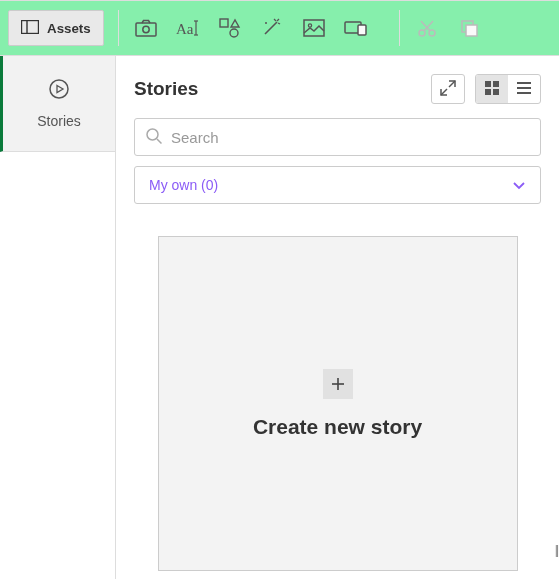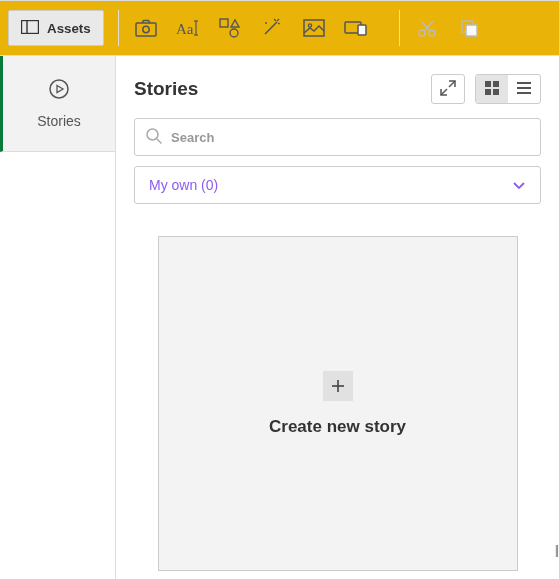--- a/index.html
+++ b/index.html
@@ -11,21 +11,21 @@
     width: 559px;
     height: 579px;
     overflow: hidden;
   }
   .toolbar {
     height: 56px;
     border-top: 1px solid #ddd;
     border-bottom: 1px solid #ddd;
     display: flex;
     align-items: center;
-    background: #eab308;
+    background: #86efac;
   }
   .assets-btn {
     display: flex;
     align-items: center;
     gap: 8px;
     height: 36px;
     margin-left: 8px;
     padding: 0 12px;
     background: #e9e9e9;
     border: 1px solid #ccc;
@@ -119,24 +119,23 @@
     border: 1px solid #ccc;
     border-radius: 3px;
     padding: 0 10px;
     margin-bottom: 10px;
     background: #fff;
   }
   .search-box input {
     border: none;
     outline: none;
     flex: 1;
-    font-size: 13px;
+    font-size: 15px;
     color: #ef4444;
     background: transparent;
-    font-weight: bold;
   }
   .search-box input::placeholder { color: #999; }
   .search-icon { color: #aaa; margin-right: 8px; }
 
   .filter-row {
     display: flex;
     align-items: center;
     justify-content: space-between;
     height: 38px;
     border: 1px solid #ccc;
@@ -163,21 +162,21 @@
     justify-content: center;
     gap: 16px;
     cursor: pointer;
   }
   .plus-badge {
     width: 30px; height: 30px;
     background: #e1e1e1;
     display: flex; align-items: center; justify-content: center;
     color: #444;
   }
-  .create-label { font-size: 17px; font-weight: 600; color: #333; }
+  .create-label { font-size: 21px; font-weight: 600; color: #333; }
 
   .resize-handle {
     position: absolute;
     right: 2px;
     bottom: 22px;
     color: #888;
     font-size: 12px;
     letter-spacing: -2px;
     cursor: ew-resize;
   }

